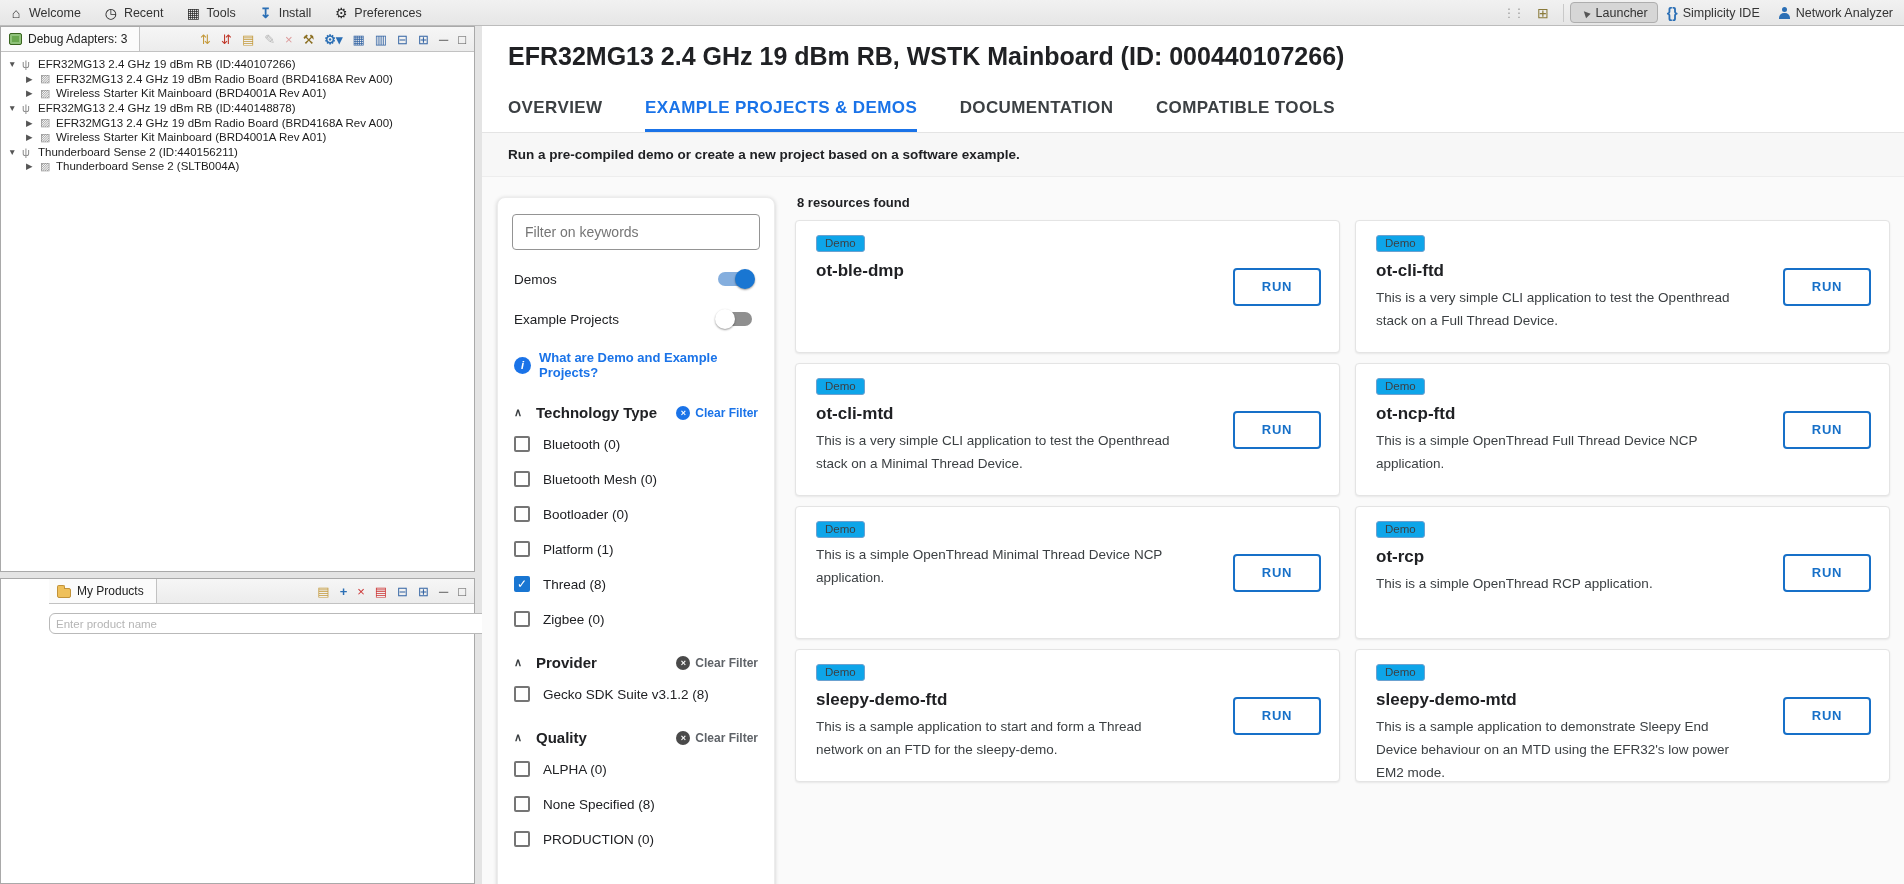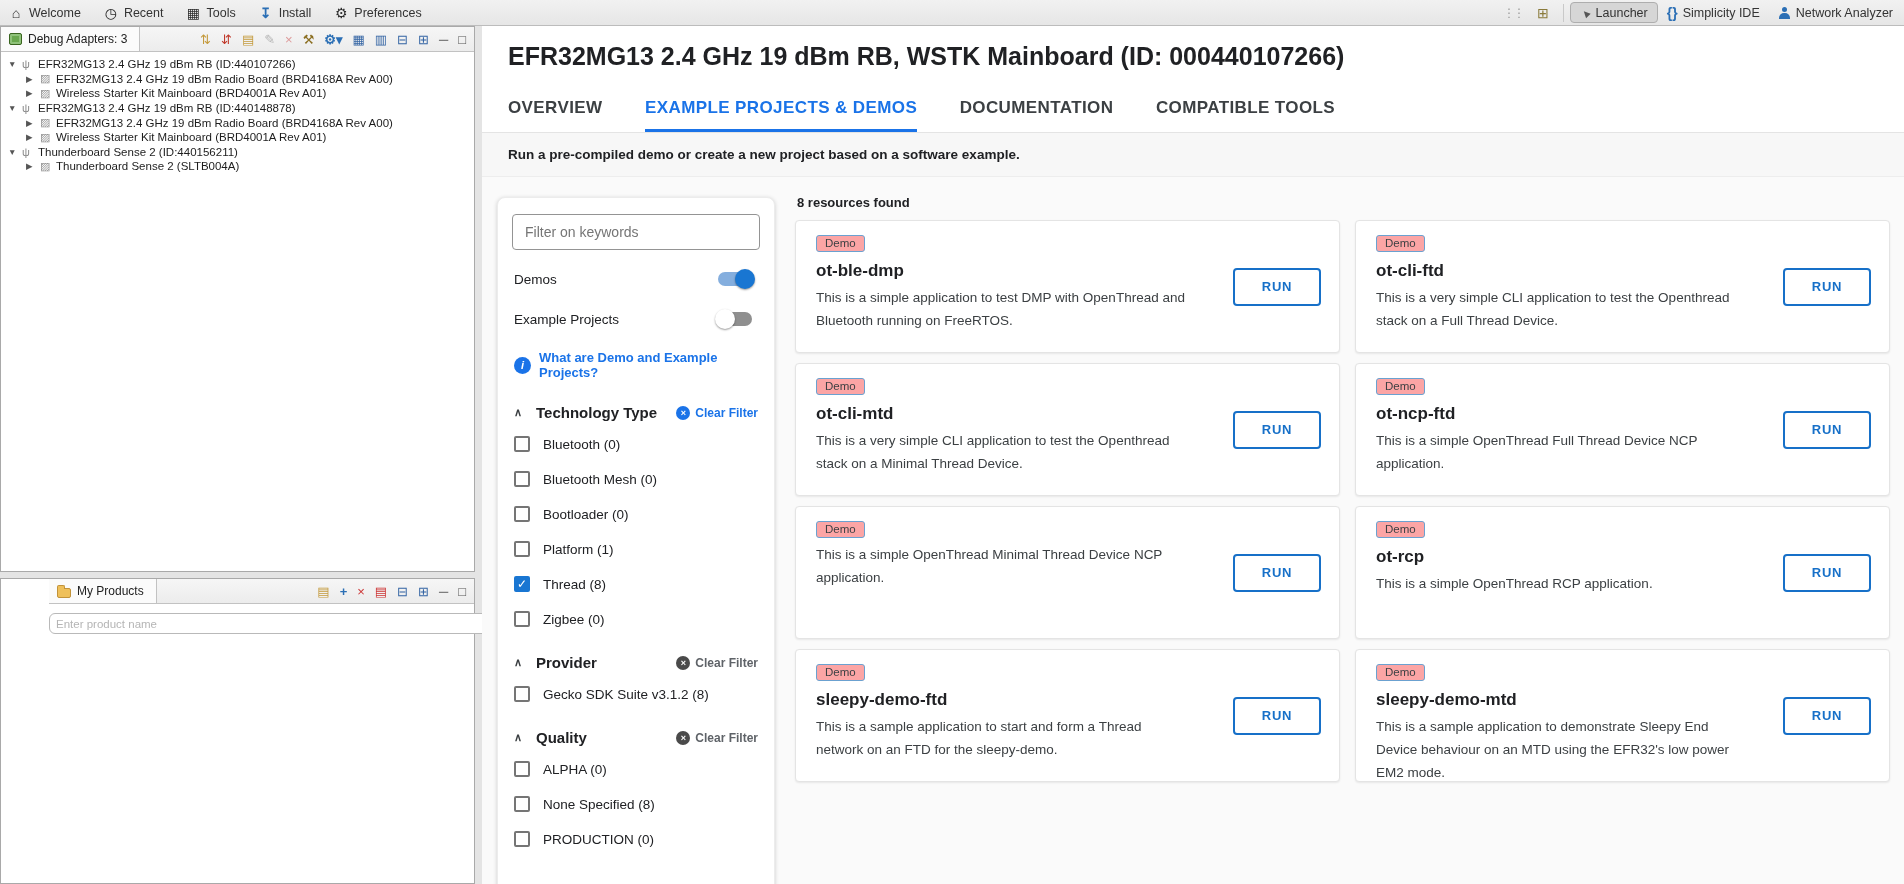--- a/index.html
+++ b/index.html
@@ -108,21 +108,21 @@
     background:#fff; cursor:pointer; }
   .cb.checked { background:#1976d2; border-color:#1976d2; color:#fff; font-size:12px;
     line-height:13px; text-align:center; }
 
   
   .results { position:absolute; left:313px; top:18px; right:4px; }
   .results-count { font-size:13px; font-weight:700; color:#202124; margin-bottom:10px; margin-left:2px; }
   .cards-grid { display:grid; grid-template-columns:545px 535px; gap:10px 15px; }
   .card { position:relative; height:133px; background:#fff; border:1px solid #e4e4e4;
     border-radius:4px; box-shadow:0 1px 2px rgba(0,0,0,.08); padding:12px 20px; }
-  .badge { display:inline-block; border:1px solid #6ba1d0; background:#fca5a5; border-radius:3px;
+  .badge { display:inline-block; border:1px solid #6ba1d0; background:#0ea5e9; border-radius:3px;
     font-size:11.5px; color:#3c4043; padding:1px 8px 2px; }
   .card-title { margin-top:9px; font-size:17px; font-weight:700; color:#202124; }
   .card-desc { margin-top:5px; font-size:13.5px; line-height:23px; color:#3c4043; max-width:375px; }
   .run-btn { position:absolute; right:18px; top:50%; transform:translateY(-50%);
     width:88px; height:38px; background:#fff; border:2px solid #1770c8; border-radius:4px;
     color:#1770c8; font-size:13px; font-weight:700; letter-spacing:.8px; text-align:center;
     line-height:34px; cursor:pointer; }
 </style>
 </head>
 <body>
@@ -356,21 +356,20 @@
       </div>
     </div>
 
     <div class="results">
       <div class="results-count">8 resources found</div>
       <div class="cards-grid">
 
         <div class="card">
           <span class="badge">Demo</span>
           <div class="card-title">ot-ble-dmp</div>
-          <div class="card-desc">This is a simple application to test DMP with OpenThread and Bluetooth running on FreeRTOS.</div>
           <div class="run-btn">RUN</div>
         </div>
 
         <div class="card">
           <span class="badge">Demo</span>
           <div class="card-title">ot-cli-ftd</div>
           <div class="card-desc">This is a very simple CLI application to test the Openthread stack on a Full Thread Device.</div>
           <div class="run-btn">RUN</div>
         </div>
 

